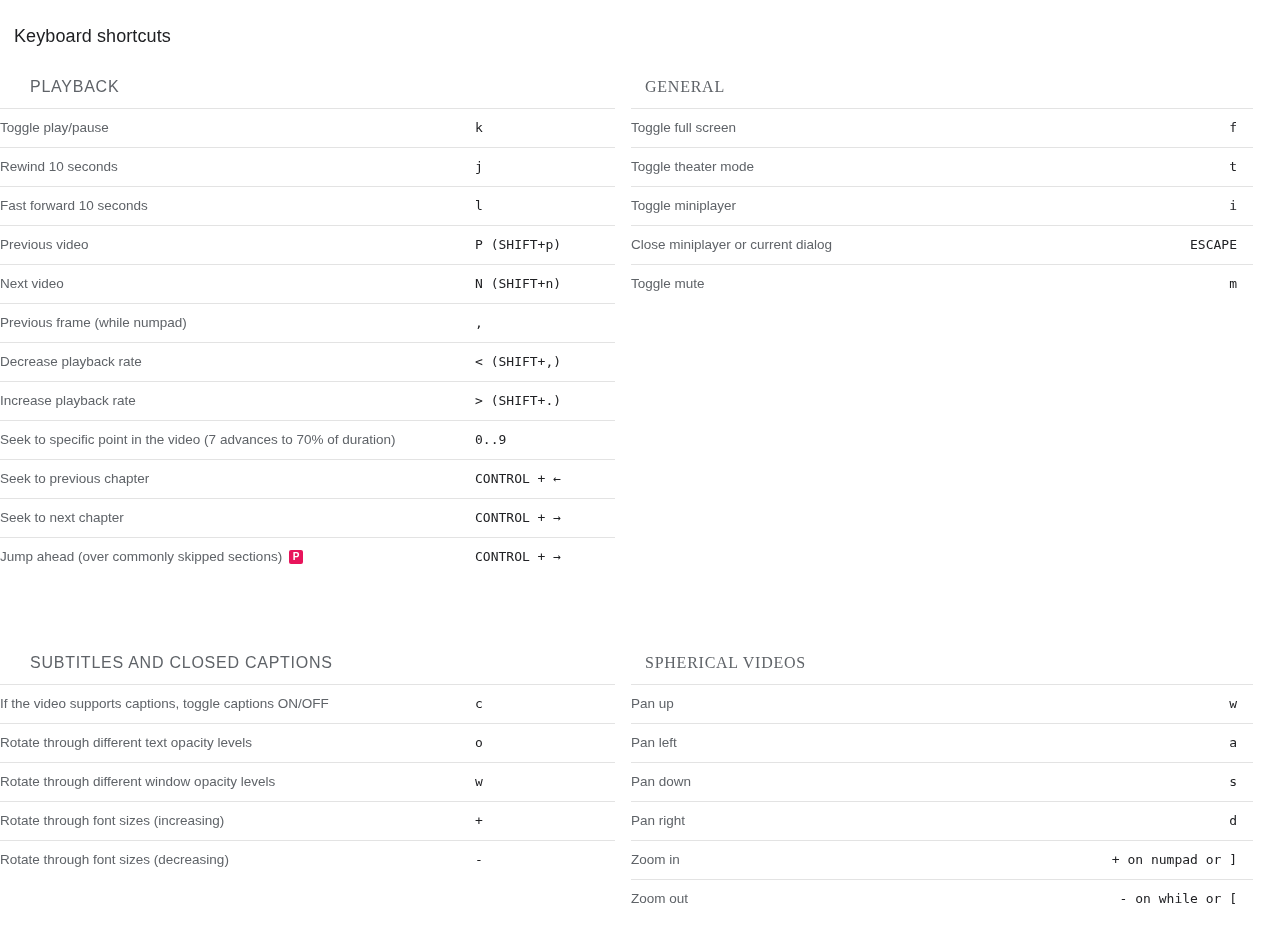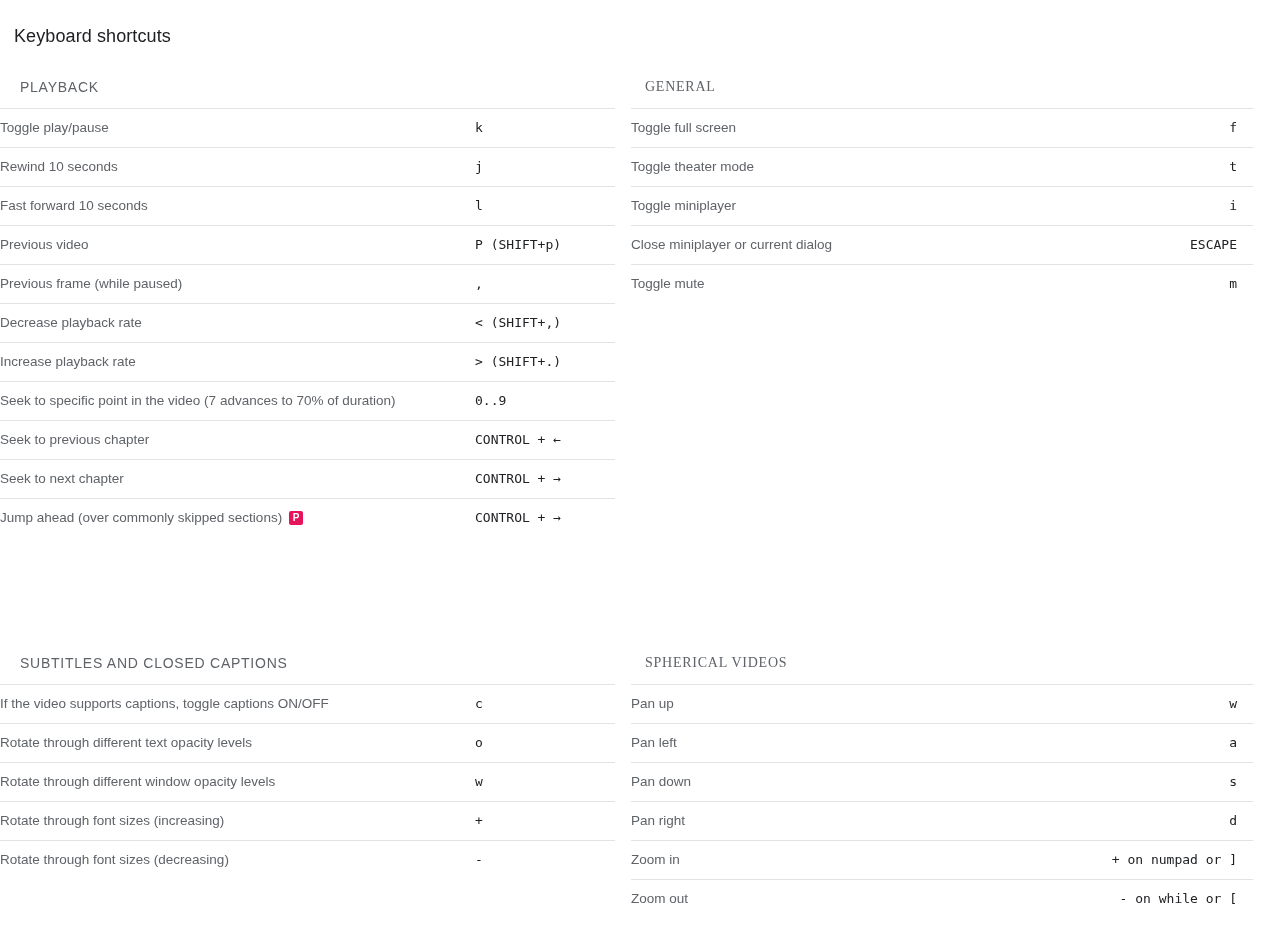--- a/index.html
+++ b/index.html
@@ -39,26 +39,26 @@
     box-sizing: border-box;
   }
   .col.left  { padding-left: 0px;  padding-right: 16px; }
   .col.right { padding-left: 0px;  padding-right: 0px;  }
 
   .section {
     margin-bottom: 0;
   }
 
   .section-header {
-    font-size: 14px;
+    font-size: 16px;
     line-height: 14px;
     letter-spacing: 0.75px;
     color: #5f6368;
     text-transform: uppercase;
-    padding: 0 0 14px 20px;
+    padding: 0 0 14px 30px;
   }
   .col.right .section-header { padding-left: 14px; font-family: Liberation Serif, serif; }
 
   .shortcut-table {
     width: 100%;
     border-collapse: collapse;
     table-layout: fixed;
   }
 
   .shortcut-row {
@@ -158,21 +158,27 @@
                 <td class="cell-key">l</td>
               </tr>
               <tr class="shortcut-row">
                 <td class="cell-label"><span class="label-wrap">
                     <span>Previous video</span>
                   </span></td>
                 <td class="cell-key">P (SHIFT+p)</td>
               </tr>
               <tr class="shortcut-row">
                 <td class="cell-label"><span class="label-wrap">
-                    <span>Previous frame (while paused)</span>
+                    <span>Next video</span>
+                  </span></td>
+                <td class="cell-key">N (SHIFT+n)</td>
+              </tr>
+              <tr class="shortcut-row">
+                <td class="cell-label"><span class="label-wrap">
+                    <span>Previous frame (while numpad)</span>
                   </span></td>
                 <td class="cell-key">,</td>
               </tr>
               <tr class="shortcut-row">
                 <td class="cell-label"><span class="label-wrap">
                     <span>Decrease playback rate</span>
                   </span></td>
                 <td class="cell-key">&lt; (SHIFT+,)</td>
               </tr>
               <tr class="shortcut-row">

